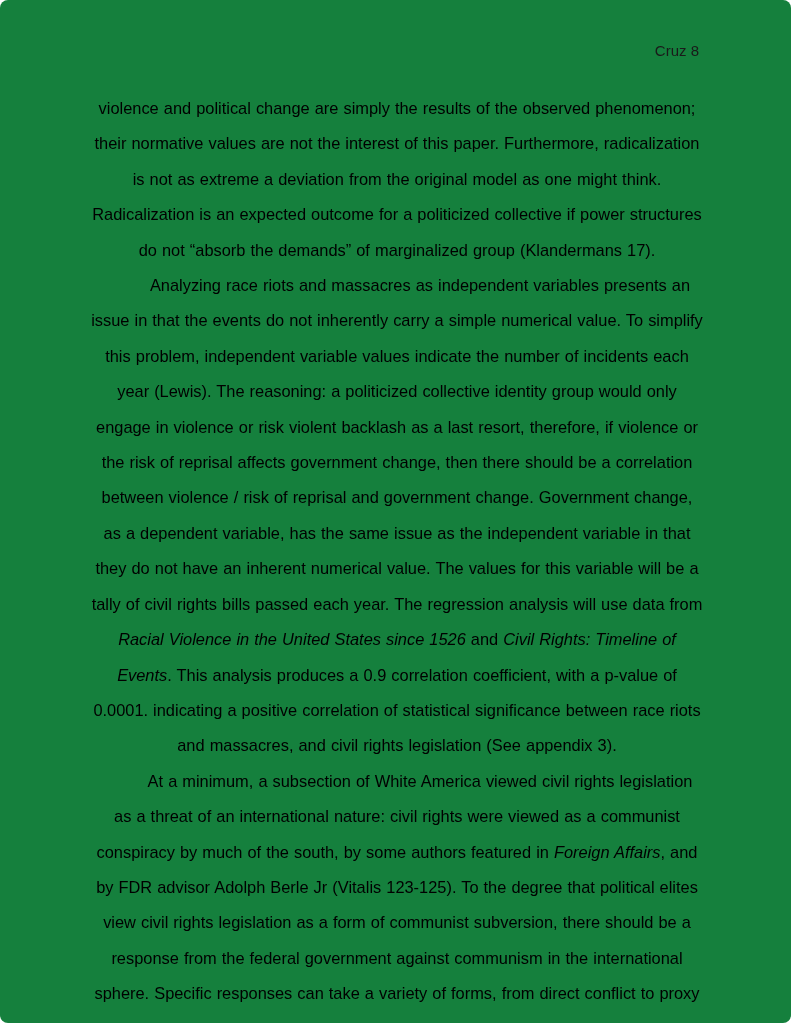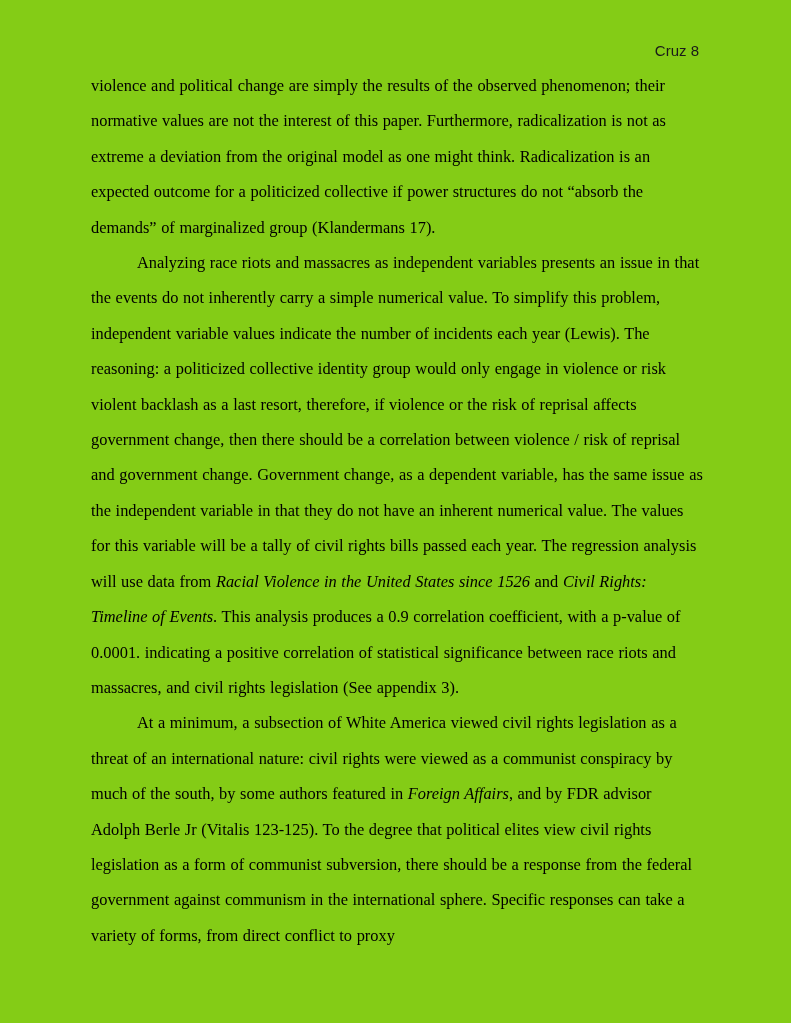--- a/index.html
+++ b/index.html
@@ -8,40 +8,41 @@
     width: 791px;
     height: 1023px;
     position: relative;
     overflow: hidden;
     color: #000000;
     font-family: "Liberation Serif", serif;
   }
   .page {
     position: absolute;
     inset: 0;
-    background: #84cc16;
+    background: #15803d;
+    border-radius: 8px;
   }
   .page-header {
     position: absolute;
     top: 42px;
     right: 92px;
     font-family: "Liberation Sans", sans-serif;
     font-size: 15px;
     line-height: 17px;
     color: #1a1a1a;
   }
   .body-text {
     position: absolute;
-    top: 68px;
+    top: 91px;
     left: 91px;
     width: 612px;
-    font-family: Liberation Serif, serif;
+    font-family: Liberation Sans, sans-serif;
     font-size: 16.4px;
     line-height: 35.4px;
-    text-align: left;
+    text-align: center;
     word-spacing: 0.5px;
   }
   .body-text p {
     margin: 0;
   }
   .body-text p.indent {
     text-indent: 46px;
   }
   .italic {
     font-style: italic;

